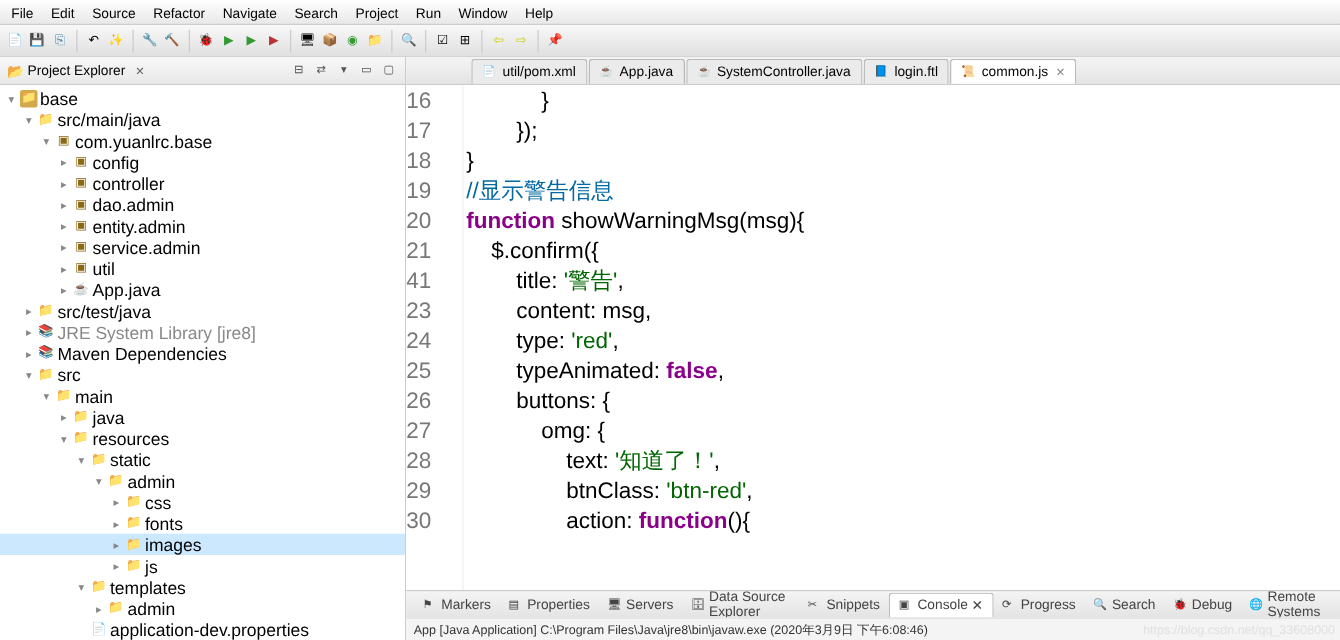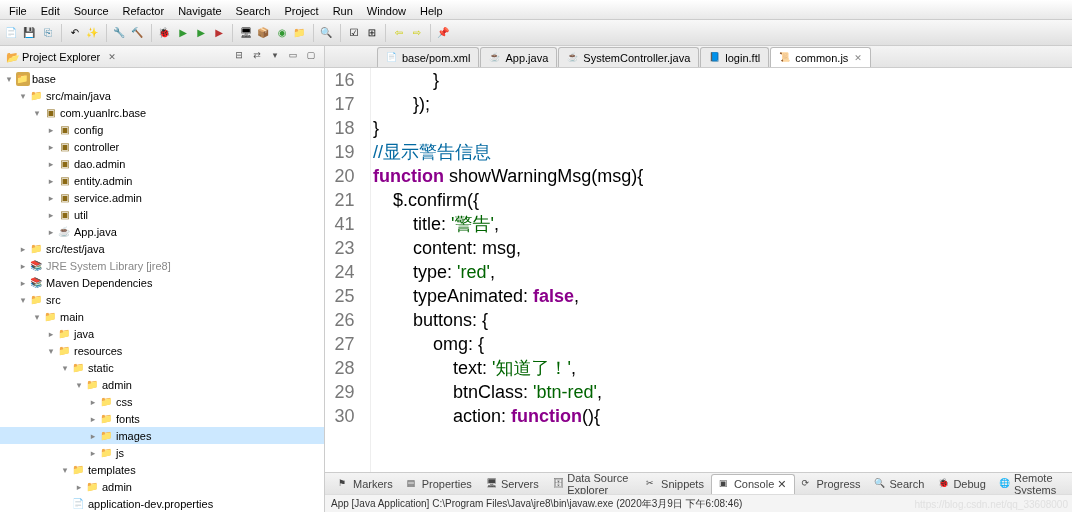--- a/index.html
+++ b/index.html
@@ -20,30 +20,30 @@
 .tree-item { display: flex; align-items: center; height: 17px; padding-right: 4px; white-space: nowrap; cursor: default; }
 .tree-item.selected { background: #cce8ff; }
 .twisty { width: 10px; text-align: center; color: #888; font-size: 9px; display: inline-block; }
 .ticon { width: 14px; height: 14px; margin: 0 2px; display: inline-block; text-align: center; font-size: 10px; line-height: 14px; }
 .ticon.project { background: #d4a94b; border-radius: 2px; }
 .ticon.folder { color: #d4a94b; }
 .ticon.pkg { color: #8b6914; }
 .ticon.jar { color: #4682b4; }
 .ticon.file { color: #808080; }
 .ticon.java { color: #4169e1; }
-.tlbl { font-size: 11px; }
+.tlbl { font-size: 14px; }
 .tlbl.lib { color: #888; }
 .editor-area { flex: 1; display: flex; flex-direction: column; background: #fff; }
 .tabs { display: flex; background: linear-gradient(#f4f4f4,#e4e4e4); height: 22px; border-bottom: 1px solid #ccc; align-items: flex-end; padding-left: 52px; gap: 0; }
 .tab { display: flex; align-items: center; height: 20px; padding: 0 8px; border: 1px solid #bbb; border-bottom: none; background: #ebebeb; border-radius: 3px 3px 0 0; font-size: 11px; gap: 4px; margin-right: 1px; cursor: default; }
 .tab.active { background: #fff; }
 .tab .ticon2 { width: 12px; height: 12px; font-size: 9px; }
 .tab .tclose { font-size: 9px; color: #888; margin-left: 2px; }
 .code { flex: 1; display: flex; overflow: hidden; font-family: Consolas, 'Courier New', monospace; font-size: 18px; line-height: 24px; }
-.gutter { width: 46px; text-align: center; padding-right: 6px; color: #787878; background: #fff; border-right: 1px solid #eee; }
+.gutter { width: 46px; text-align: left; padding-right: 6px; color: #787878; background: #fff; border-right: 1px solid #eee; }
 .gutter div { height: 24px; }
 .src { flex: 1; padding-left: 2px; white-space: pre; background: #fff; position: relative; overflow: auto; }
 .src div { height: 24px; }
 .kw { color: #8b008b; font-weight: bold; }
 .str { color: #006400; }
 .cmt { color: #0369a1; }
 .bool { color: #8b008b; font-weight: bold; margin-top: 24px; }
 .bottom-tabs { display: flex; background: linear-gradient(#f4f4f4,#e4e4e4); height: 22px; border-top: 1px solid #ccc; align-items: center; padding-left: 6px; gap: 0; font-size: 11px; }
 .btab { display: flex; align-items: center; padding: 0 7px; height: 20px; gap: 3px; color: #444; cursor: default; }
 .btab.active { background: #fff; border: 1px solid #bbb; border-bottom: none; border-radius: 3px 3px 0 0; }
@@ -243,21 +243,21 @@
           <span class="ticon file">📄</span>
           <span class="tlbl">application-dev.properties</span>
         </div>
       </div>
   </div>
 
   <div class="editor-area">
     <div class="tabs" id="tabs">
         <div class="tab">
           <span class="ticon2">📄</span>
-          <span>base/pom.xml</span>
+          <span>util/pom.xml</span>
         </div>
         <div class="tab">
           <span class="ticon2">☕</span>
           <span>App.java</span>
         </div>
         <div class="tab">
           <span class="ticon2">☕</span>
           <span>SystemController.java</span>
         </div>
         <div class="tab">

